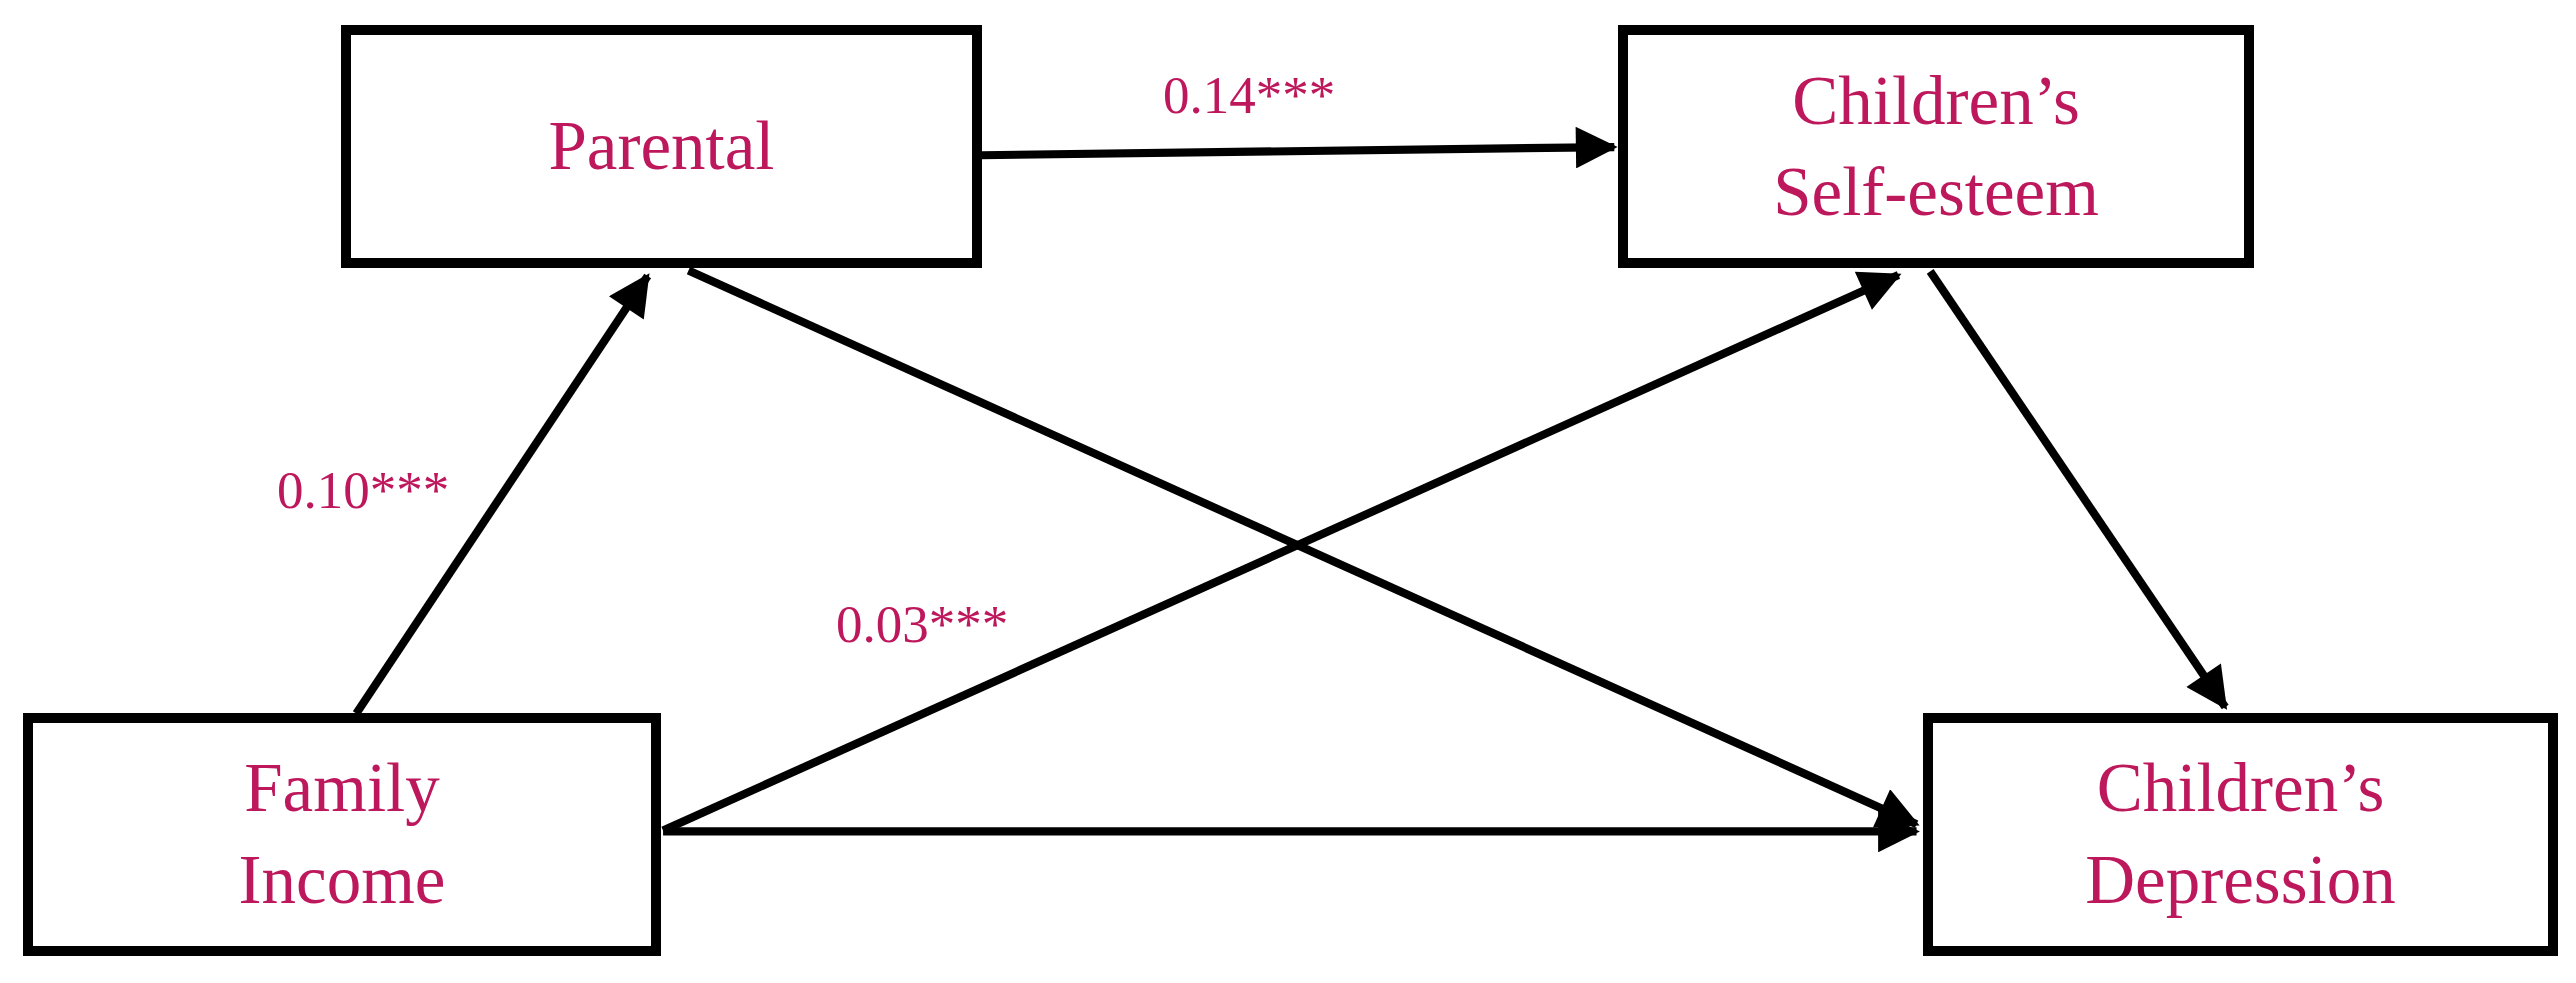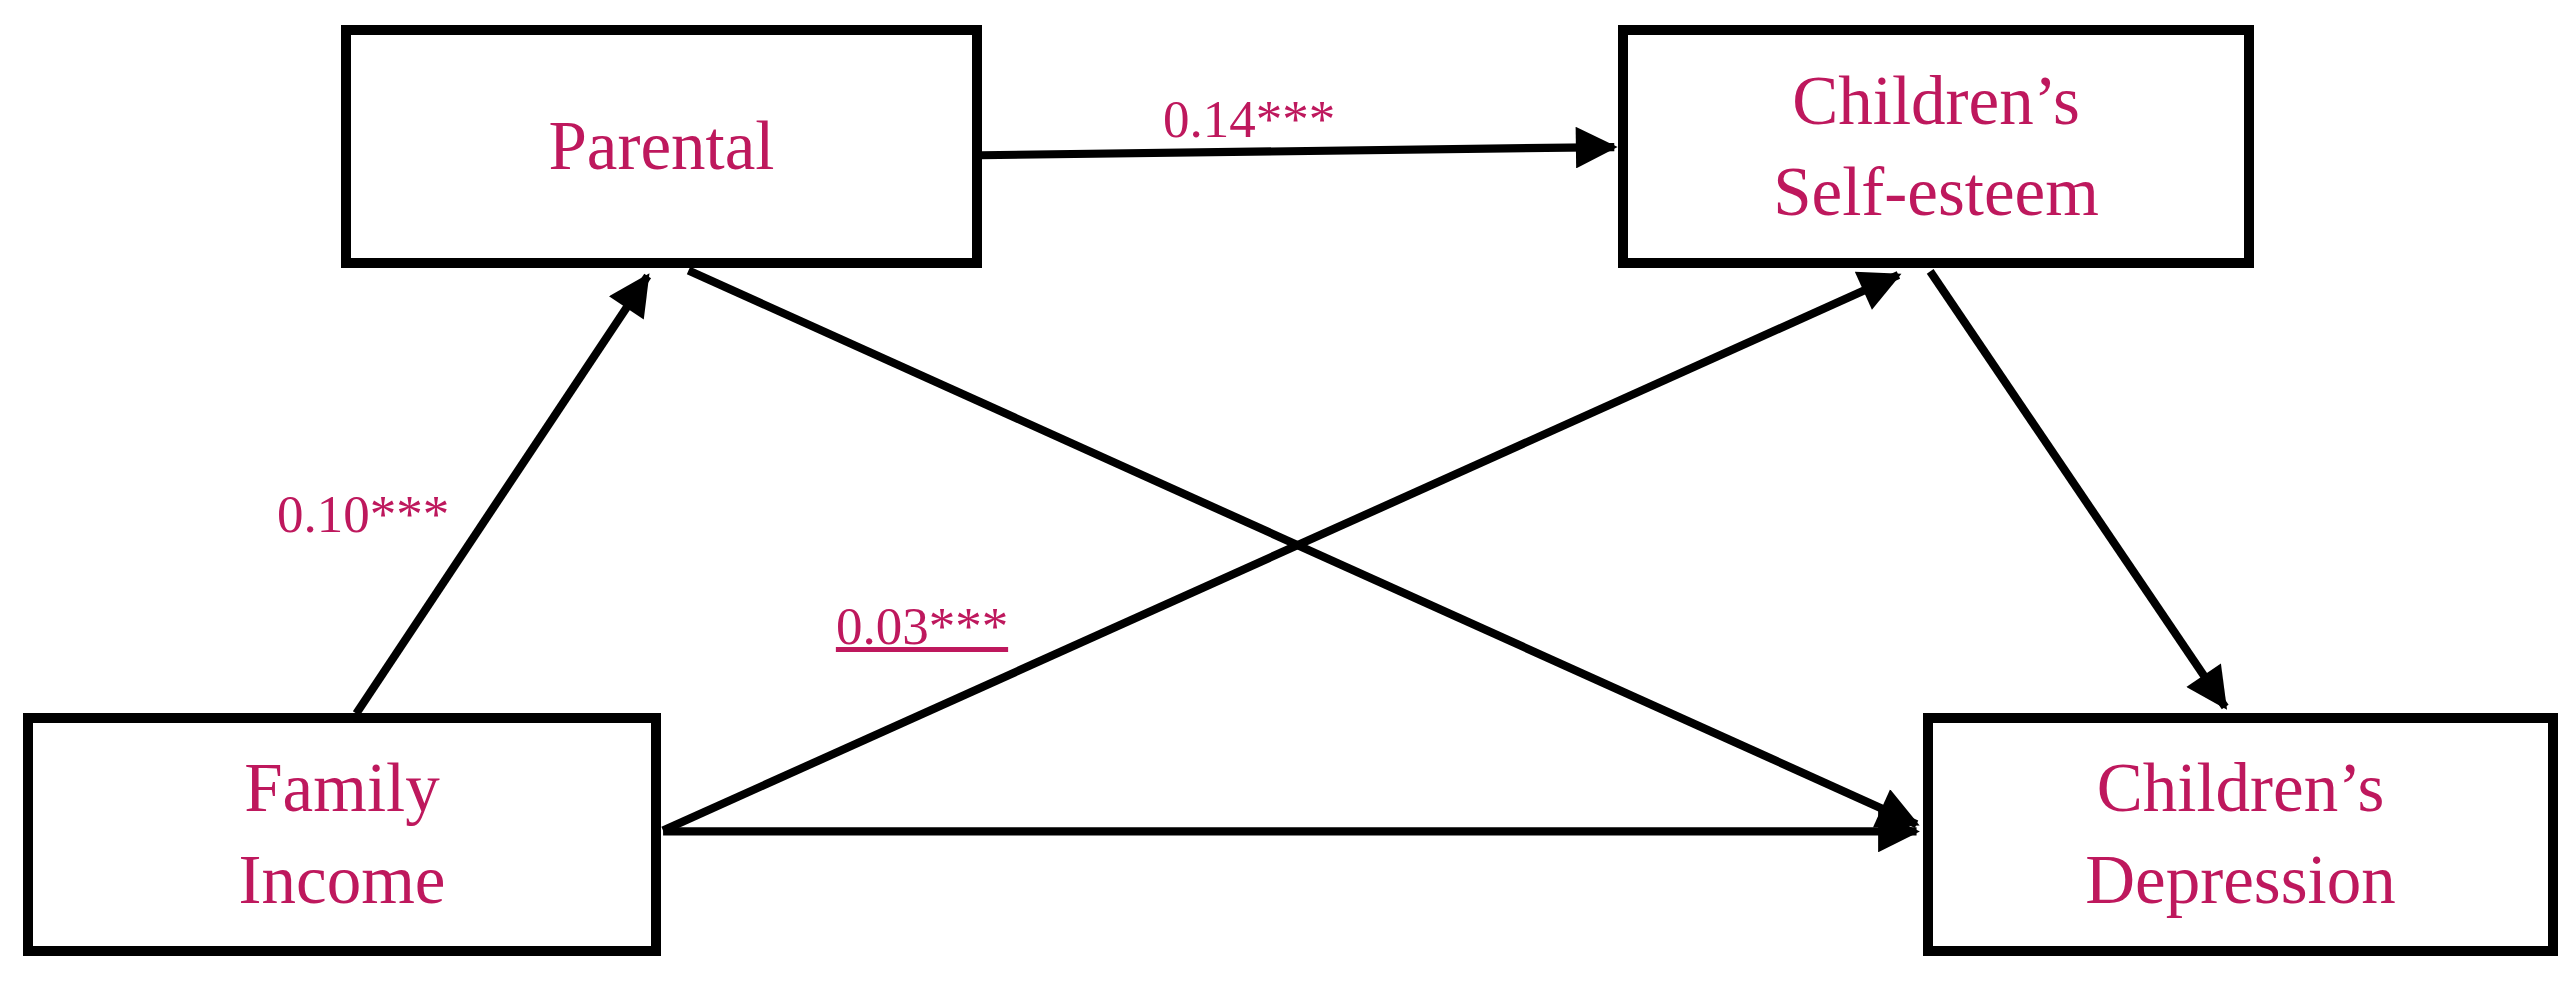--- a/index.html
+++ b/index.html
@@ -40,25 +40,24 @@
   .node-parental    { left: 341px;  top: 25.4px;  width: 641px; height: 243px; }
   .node-selfesteem  { left: 1618px; top: 25.4px;  width: 636px; height: 243px; }
   .node-income      { left: 23px;   top: 713px; width: 638px; height: 243px; font-family: Liberation Serif, serif; }
   .node-depression  { left: 1923px; top: 713px; width: 635px; height: 243px; }
   .coef {
     position: absolute;
     transform: translate(-50%, -50%);
     font-size: 53px;
     white-space: nowrap;
     z-index: 3;
-    margin-top: 24px;
   }
   .coef-a1 { left: 363px;  top: 490px; }
   .coef-b1 { left: 1249px; top: 95px; }
-  .coef-c1 { left: 922px; top: 602px; text-decoration: underline; }
+  .coef-c1 { left: 922px; top: 624px; }
   .coef-c2 { left: 1675px; top: 634px; }
   .coef-b2 { left: 2300px; top: 490px; }
   .coef-d1 { left: 1276px; top: 795px; }
 </style>
 </head>
 <body>
 
 <div id="stage">
 
   <svg id="arrow-layer" viewBox="0 0 2837 1083" xmlns="http://www.w3.org/2000/svg" aria-hidden="true">

